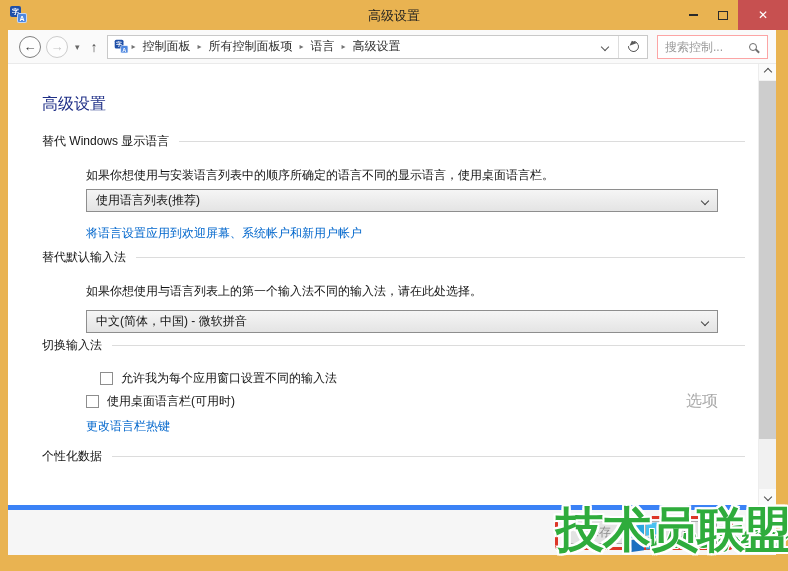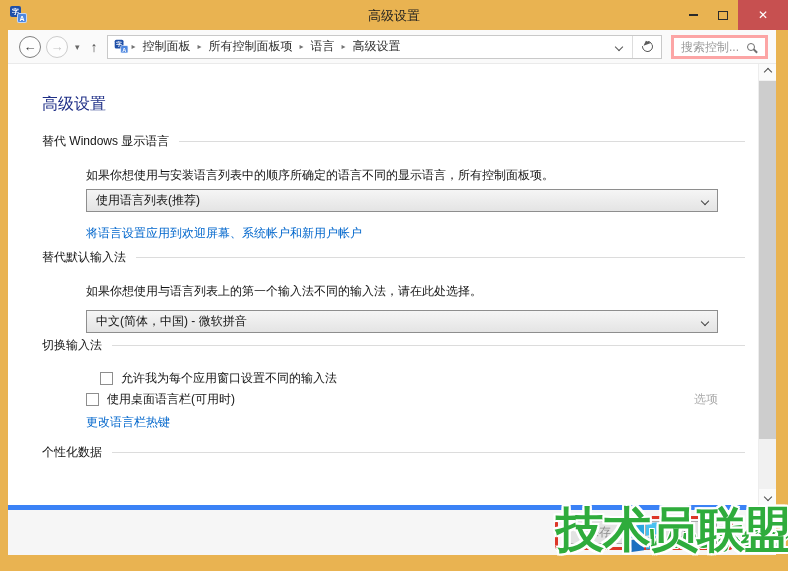--- a/index.html
+++ b/index.html
@@ -35,21 +35,21 @@
   .crumb-sep { font-size: 8px; color: #737373; }
   .addr-spacer { flex: 1; }
   .chv { display: inline-block; width: 6px; height: 6px; border-right: 1.5px solid #555; border-bottom: 1.5px solid #555; }
   .chv-down { transform: rotate(45deg); }
   .chv-up { transform: rotate(-135deg); }
   .addr-chv { margin: 0 10px; }
   .addr-div { width: 1px; align-self: stretch; background: #DDDDDD; }
   .refresh-btn { width: 28px; height: 100%; display: flex; align-items: center; justify-content: center; }
   .refresh-icon { display: inline-block; width: 11px; height: 11px; border: 1.5px solid #5A5A5A; border-top-color: transparent; border-radius: 50%; position: relative; transform: rotate(-40deg); }
   .refresh-icon::after { content: ""; position: absolute; top: -5px; right: -2px; border: 4px solid transparent; border-bottom-color: #5A5A5A; transform: rotate(20deg); }
-  .search-box { width: 97px; height: 24px; border: 3px solid #fca5a5; background: #fff; display: flex; align-items: center; padding: 0 7px; margin-right: 2px; }
+  .search-box { width: 111px; height: 24px; border: 1px solid #fca5a5; background: #fff; display: flex; align-items: center; padding: 0 7px; margin-right: 2px; }
   .search-box input { border: 0; outline: 0; width: 100%; font-size: 12px; color: #444; font-family: inherit; background: transparent; }
   .search-box input::placeholder { color: #9B9B9B; }
   .mag { display: inline-block; width: 8px; height: 8px; border: 1.5px solid #6E6E6E; border-radius: 50%; position: relative; flex: 0 0 auto; margin-right: 3px; }
   .mag::after { content: ""; position: absolute; width: 5px; height: 1.5px; background: #6E6E6E; transform: rotate(45deg); right: -4px; bottom: -2px; }
 
   
   .main { flex: 1 1 auto; display: flex; min-height: 0; }
   .content { flex: 1; padding: 0 13px 0 34px; overflow: hidden; }
   .page-title { margin-top: 30px; font-size: 16px; font-weight: normal; color: #1F2F87; }
   .section { display: flex; align-items: center; gap: 10px; }
@@ -57,21 +57,21 @@
   .section .rule { flex: 1; height: 1px; background: #DCDCDC; }
   .mt18 { margin-top: 18px; } .mt15 { margin-top: 7px; } .mt14 { margin-top: 4px; }
   .mt13 { margin-top: 13px; } .mt12 { margin-top: 12px; } .mt11 { margin-top: 11px; } .mt16 { margin-top: 16px; padding-left: 14px; }
   .para { font-size: 12px; color: #141414; margin-left: 44px; line-height: 14px; }
   .combo { height: 23px; margin-left: 44px; margin-right: 27px; border: 1px solid #8E8E8E; background: linear-gradient(#F5F5F5, #E4E4E4); display: flex; align-items: center; justify-content: space-between; padding: 0 9px; font-size: 12px; color: #141414; }
   .combo .chv { border-color: #444; }
   .link-row { margin-left: 44px; }
   .link { font-size: 12px; color: #0066CC; text-decoration: none; cursor: pointer; }
   .cb-row { display: flex; align-items: center; margin-left: 44px; margin-right: 27px; font-size: 12px; color: #141414; }
   .checkbox { width: 13px; height: 13px; border: 1px solid #8E8E8E; background: #fff; margin-right: 8px; flex: 0 0 auto; }
-  .options-label { margin-left: auto; color: #ABABAB; font-size: 12px; }
+  .options-label { margin-left: auto; color: #ABABAB; font-size: 16px; }
 
   
   .scrollbar { width: 18px; background: #F1F1F1; border-left: 1px solid #EDEDED; display: flex; flex-direction: column; align-items: center; flex: 0 0 auto; }
   .scroll-btn { width: 100%; height: 16px; background: #FBFBFB; display: flex; align-items: center; justify-content: center; flex: 0 0 auto; }
   .scroll-btn .chv { border-color: #4E4E4E; }
   .scroll-thumb { width: 100%; height: 358px; background: #CDCDCD; margin-top: 1px; flex: 0 0 auto; }
   .scroll-track-rest { flex: 1; }
 
   
   .footer { height: 50px; background: #F6F6F6; border-top: 5px solid #3b82f6; display: flex; align-items: center; justify-content: flex-end; gap: 10px; padding-right: 59px; flex: 0 0 auto; }
@@ -154,21 +154,21 @@
     </div>
 
     <div class="main">
       <div class="content">
         <h1 class="page-title">高级设置</h1>
 
         <div class="section mt18">
           <span class="sec-label">替代 Windows 显示语言</span>
           <span class="rule"></span>
         </div>
-        <p class="para mt18">如果你想使用与安装语言列表中的顺序所确定的语言不同的显示语言，所有控制面板项。</p>
+        <p class="para mt18">如果你想使用与安装语言列表中的顺序所确定的语言不同的显示语言，使用桌面语言栏。</p>
         <div class="combo mt15">
           <span>使用语言列表(推荐)</span>
           <span class="chv chv-down"></span>
         </div>
         <div class="link-row mt11">
           <a class="link">将语言设置应用到欢迎屏幕、系统帐户和新用户帐户</a>
         </div>
 
         <div class="section mt15">
           <span class="sec-label">替代默认输入法</span>

